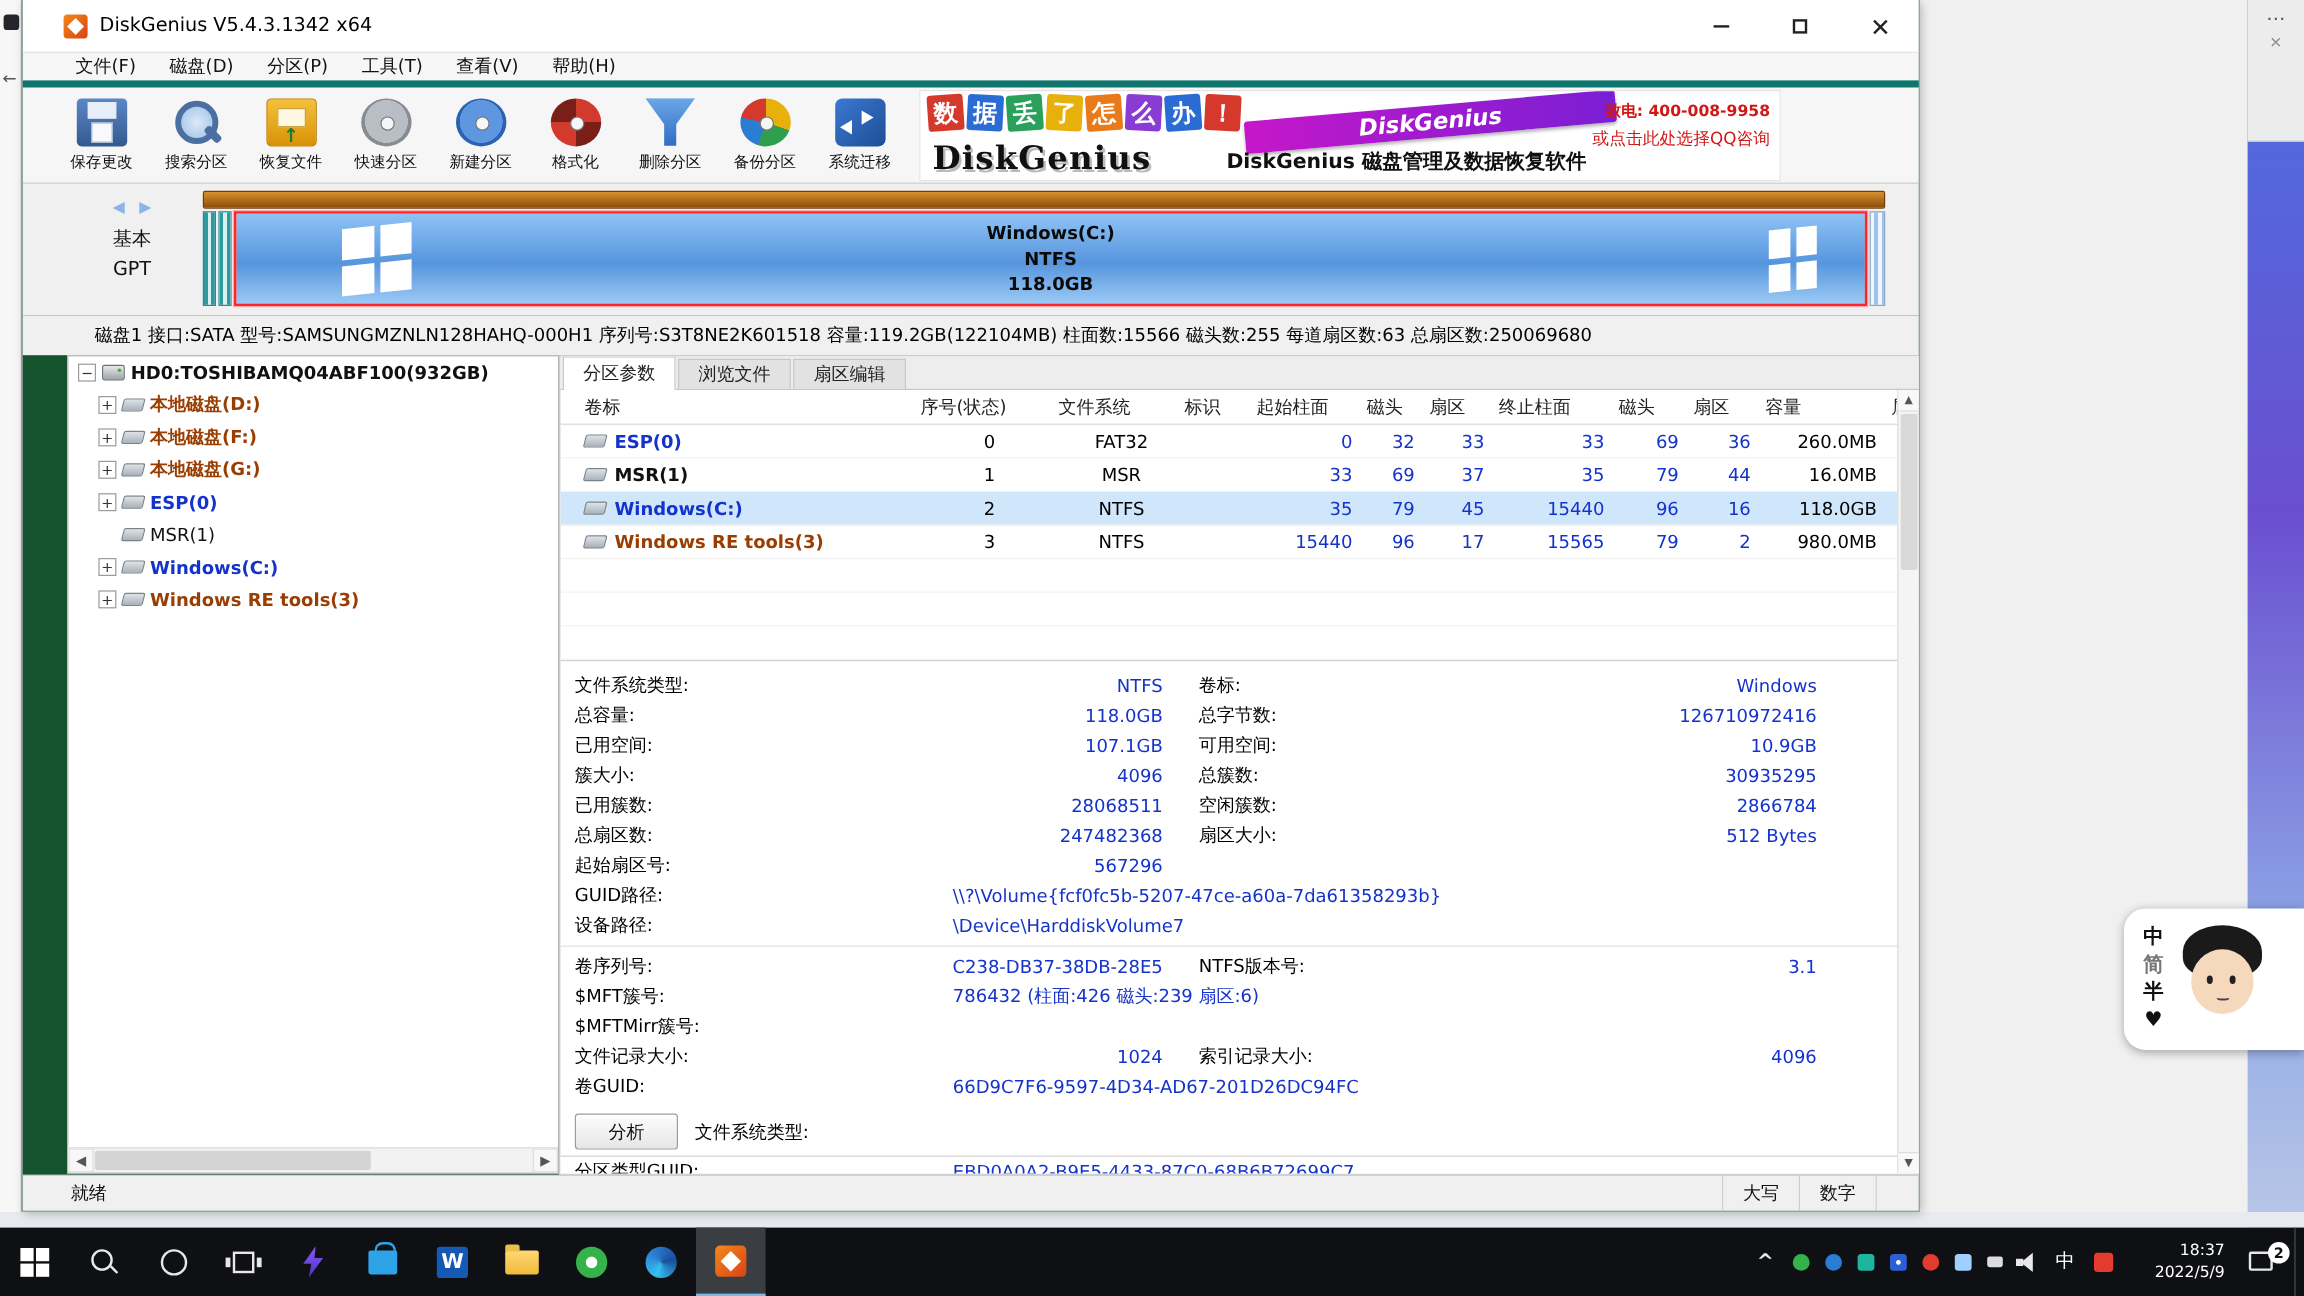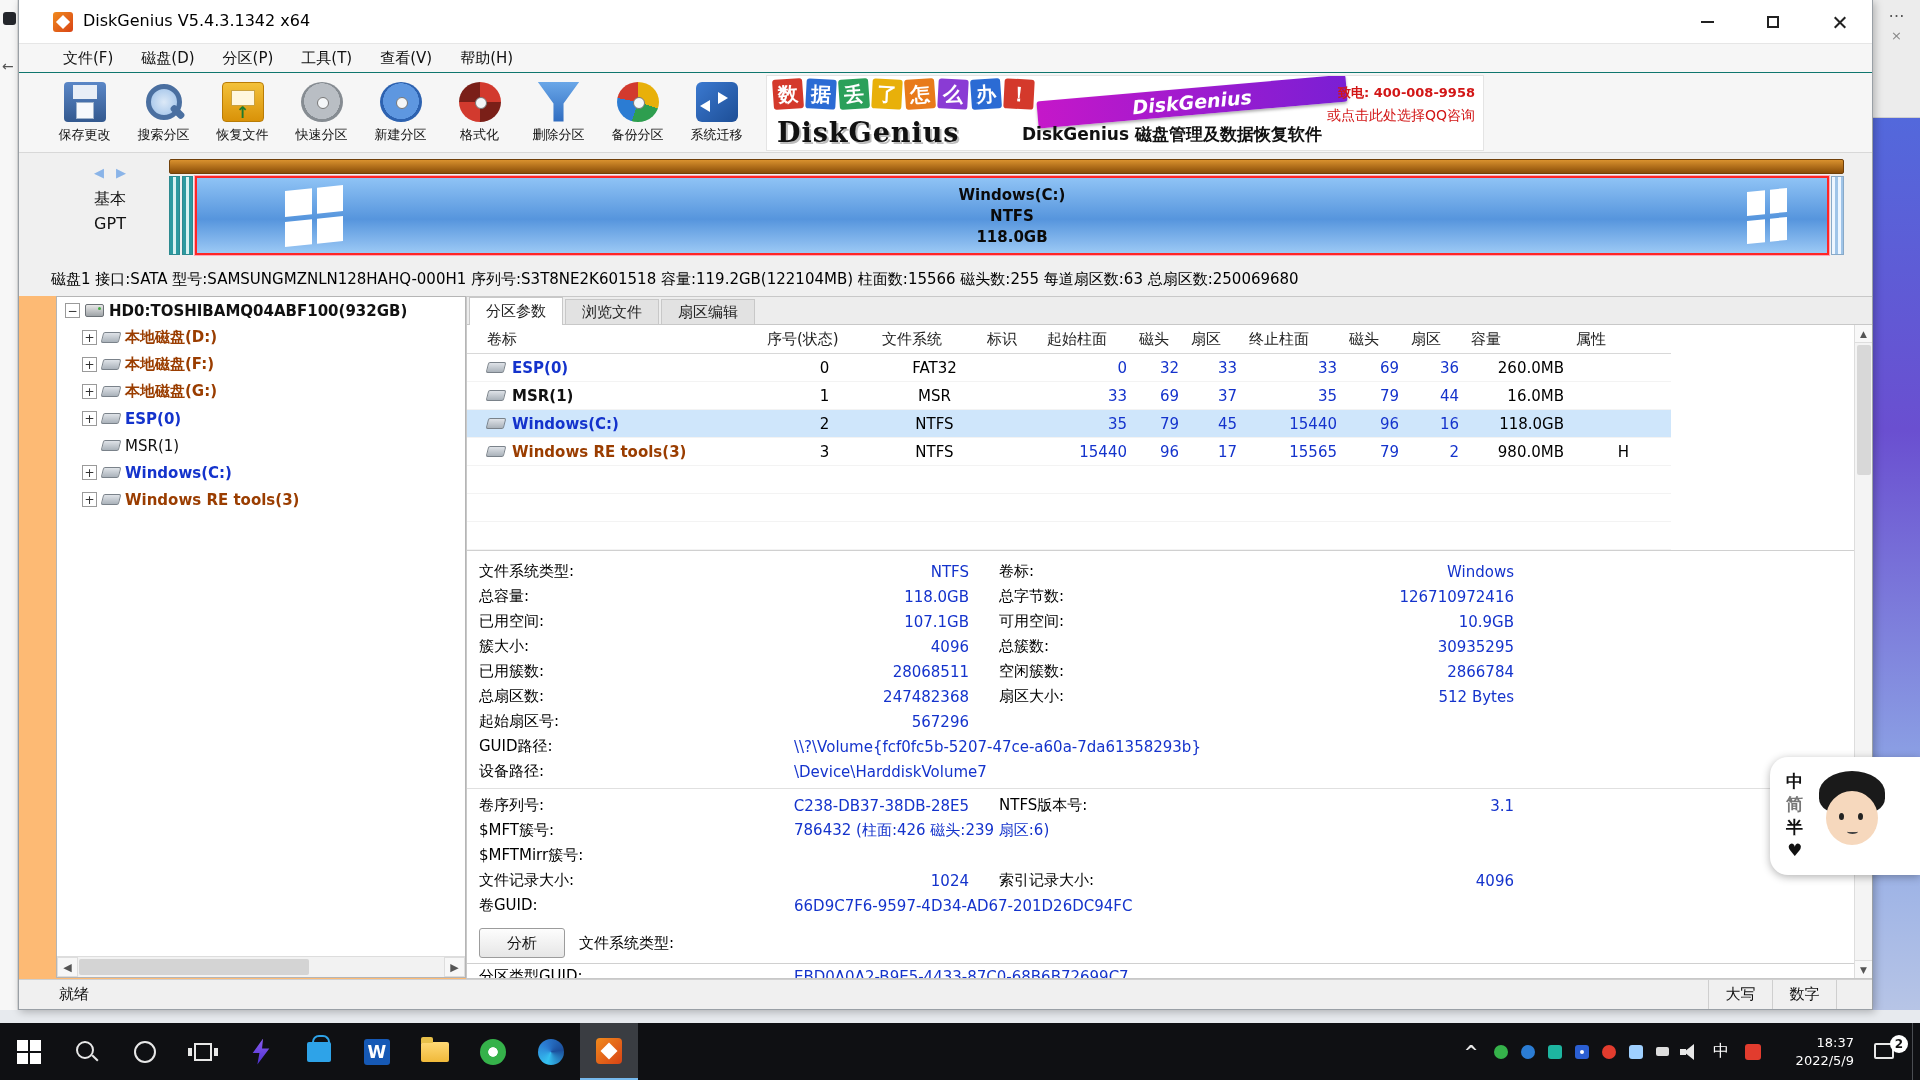--- a/index.html
+++ b/index.html
@@ -13,37 +13,37 @@
 .bg-back:before{content:"←"}
 .bg-back{position:absolute;left:2px;top:58px;color:#555;font-size:14px}
 .desk-right{position:absolute;left:1873px;top:0;width:47px;height:1023px;background:linear-gradient(180deg,#4a72e0 0%,#6a4fd0 42%,#8fa9e6 78%,#b9c6e6 100%)}
 .peek-top{position:absolute;top:0;left:0;right:0;height:118px;background:#ececec;border-bottom:1px solid #cfcfcf}
 .dots{display:block;text-align:center;color:#555;font-size:16px;margin-top:2px}
 .peek-x{position:absolute;top:28px;left:0;right:0;text-align:center;color:#888;font-size:13px}
 .peek-x:before{content:"×"}
 .desk-bottom{position:absolute;left:0;top:1010px;width:1920px;height:13px;background:#e7eaee}
 
 
-.win{position:absolute;left:18px;top:0;width:1855px;height:1010px;background:#fdba74;border:1px solid #9aa0a6;border-top:none;box-shadow:2px 2px 8px rgba(0,0,0,.25)}
+.win{position:absolute;left:18px;top:0;width:1582px;height:1010px;background:#14532d;border:1px solid #9aa0a6;border-top:none;box-shadow:2px 2px 8px rgba(0,0,0,.25)}
 
 
 .titlebar{position:relative;height:44px;background:#fff;border-bottom:1px solid #e6e6e6}
 .app-ic{position:absolute;left:34px;top:12px;width:20px;height:20px;background:linear-gradient(135deg,#f08a1d,#d84315);border-radius:3px}
 .app-ic:before{content:"";position:absolute;left:5px;top:5px;width:10px;height:10px;background:#fff;transform:rotate(45deg)}
 .title{position:absolute;left:64px;top:11px;font-size:16px;color:#000;white-space:nowrap}
 .wbtns{position:absolute;right:0;top:0;display:flex;height:44px}
 .wbtn{width:66px;height:44px;display:flex;align-items:center;justify-content:center}
 .g-min{width:13px;height:2px;background:#222}
 .g-max{width:12px;height:12px;border:2px solid #222}
 .g-x{position:relative;width:15px;height:15px}
 .g-x:before,.g-x:after{content:"";position:absolute;left:7px;top:0;width:2px;height:15px;background:#222}
 .g-x:before{transform:rotate(45deg)}.g-x:after{transform:rotate(-45deg)}
 
 
-.menubar{height:29px;background:#f6f6f6;display:flex;align-items:flex-end;padding-left:30px;border-bottom:1px solid #0f766e}
+.menubar{height:29px;background:#f6f6f6;display:flex;align-items:flex-end;padding-left:30px;border-bottom:6px solid #0f766e}
 .mitem{padding:0 14px;font-size:15px;color:#111;height:100%;display:flex;align-items:center;white-space:nowrap}
 
 
 .toolbar{position:relative;height:80px;background:#f6f6f6;border-bottom:1px solid #d8d8d8;display:flex;align-items:center;padding-left:26px}
 .tbtn{width:79px;height:74px;display:flex;flex-direction:column;align-items:center;justify-content:center;gap:4px;flex:none}
 .tic{width:42px;height:40px;position:relative;display:block;flex:none}
 .tlb{font-size:13px;color:#111;white-space:nowrap}
 .ic-save{background:linear-gradient(180deg,#5b87c7,#33598f);border-radius:4px}
 .ic-save:before{content:"";position:absolute;left:9px;right:9px;top:3px;height:14px;background:#e8eef7}
 .ic-save:after{content:"";position:absolute;left:12px;right:12px;bottom:3px;height:15px;background:#f7f9fc;border:1px solid #9fb3cc}
@@ -92,21 +92,21 @@
 .seg{height:100%}
 .thin1,.thin2{width:11px;background:repeating-linear-gradient(90deg,#2d9aa0 0 3px,#d8f2f2 3px 6px);border:1px solid #2d8a90}
 .segmain{flex:1;position:relative;border:2px solid #ff2626;box-shadow:0 0 0 1px #ffaab8;background:linear-gradient(180deg,#8fc3f5 0%,#5695dd 55%,#9cc9f5 100%)}
 .thin3{width:13px;background:repeating-linear-gradient(90deg,#eef6ff 0 3px,#9fc4e8 3px 6px);border:1px solid #88a9c8}
 .winlogo{position:absolute;left:88px;top:50%;transform:translateY(-50%) skewY(-6deg);width:58px;height:56px;display:grid;grid-template-columns:1fr 1fr;grid-template-rows:1fr 1fr;gap:5px}
 .winlogo i{background:#fff;display:block}
 .winlogo.part{left:auto;right:40px;width:40px;height:52px}
 .segtext{position:absolute;left:0;right:0;top:50%;transform:translateY(-50%);text-align:center;color:#0a0a0a;font-size:15px;line-height:21px;font-weight:bold}
 
 
-.diskinfo{height:33px;display:flex;align-items:center;padding-left:32px;font-size:15px;color:#000;background:#f0f0f0;white-space:nowrap}
+.diskinfo{height:33px;display:flex;align-items:center;padding-left:60px;font-size:15px;color:#000;background:#f0f0f0;white-space:nowrap}
 
 
 .tree{position:absolute;left:37px;top:296px;width:410px;height:682px;background:#fff;border:1px solid #b5b5b5;overflow:hidden}
 .titem{display:flex;align-items:center;height:27px;padding-left:8px;gap:5px;white-space:nowrap}
 .titem.lvl2{padding-left:25px}
 .expander{width:15px;height:15px;border:1px solid #9a9a9a;background:#fff;display:flex;align-items:center;justify-content:center;font-size:12px;color:#333;flex:none;line-height:1}
 .expander.minus:before{content:"−"}
 .expander.plus:before{content:"+"}
 .expspacer{width:15px;height:15px;flex:none}
 .hdd-ic{width:19px;height:13px;background:linear-gradient(180deg,#e8e8e8,#9fa4a8);border:1px solid #6d7277;border-radius:2px;flex:none;position:relative}

